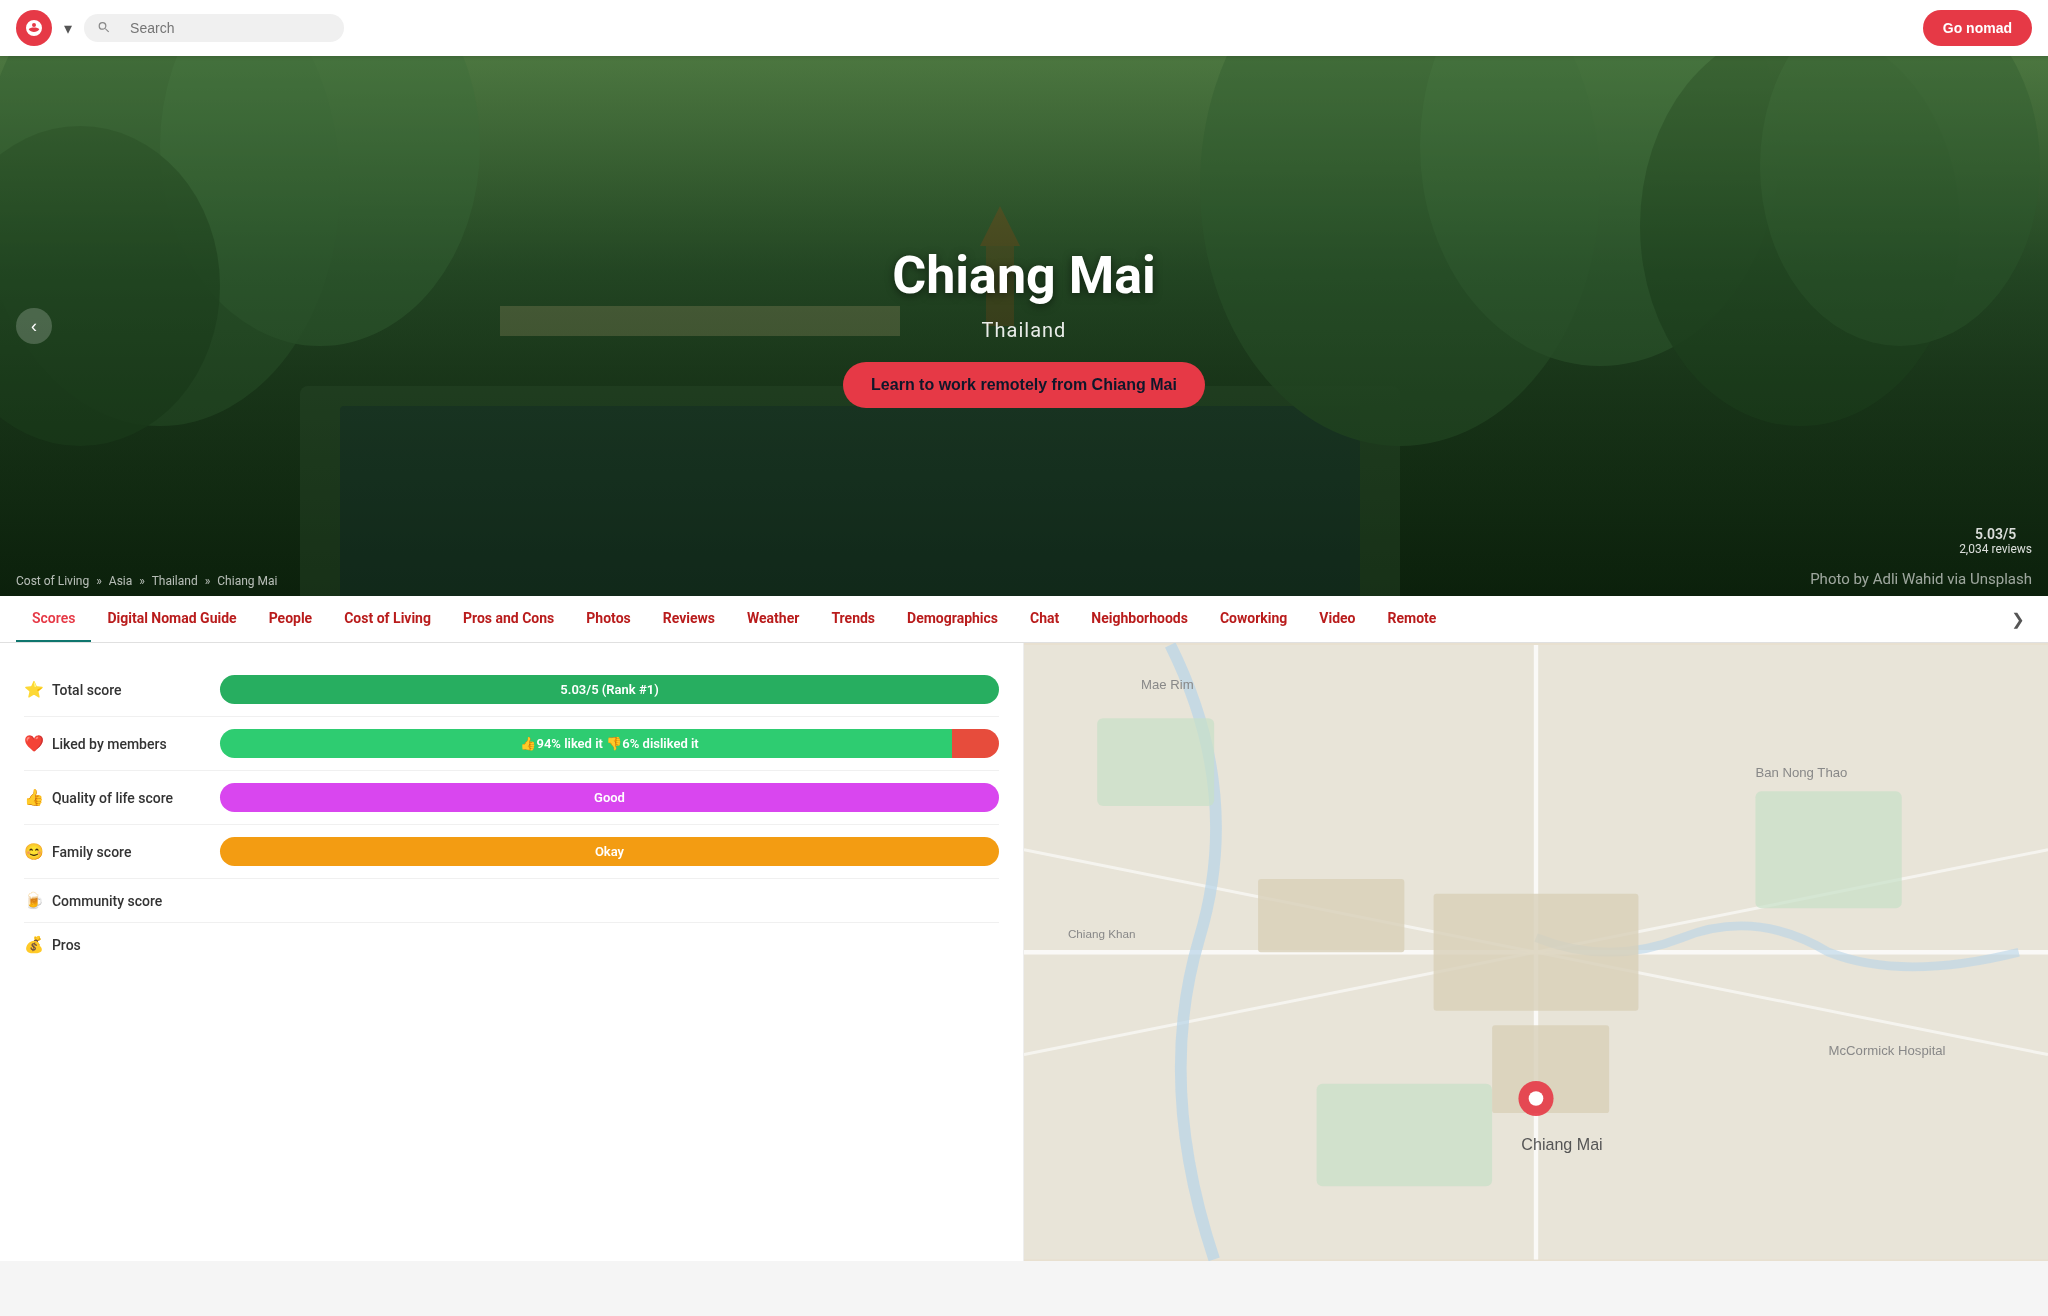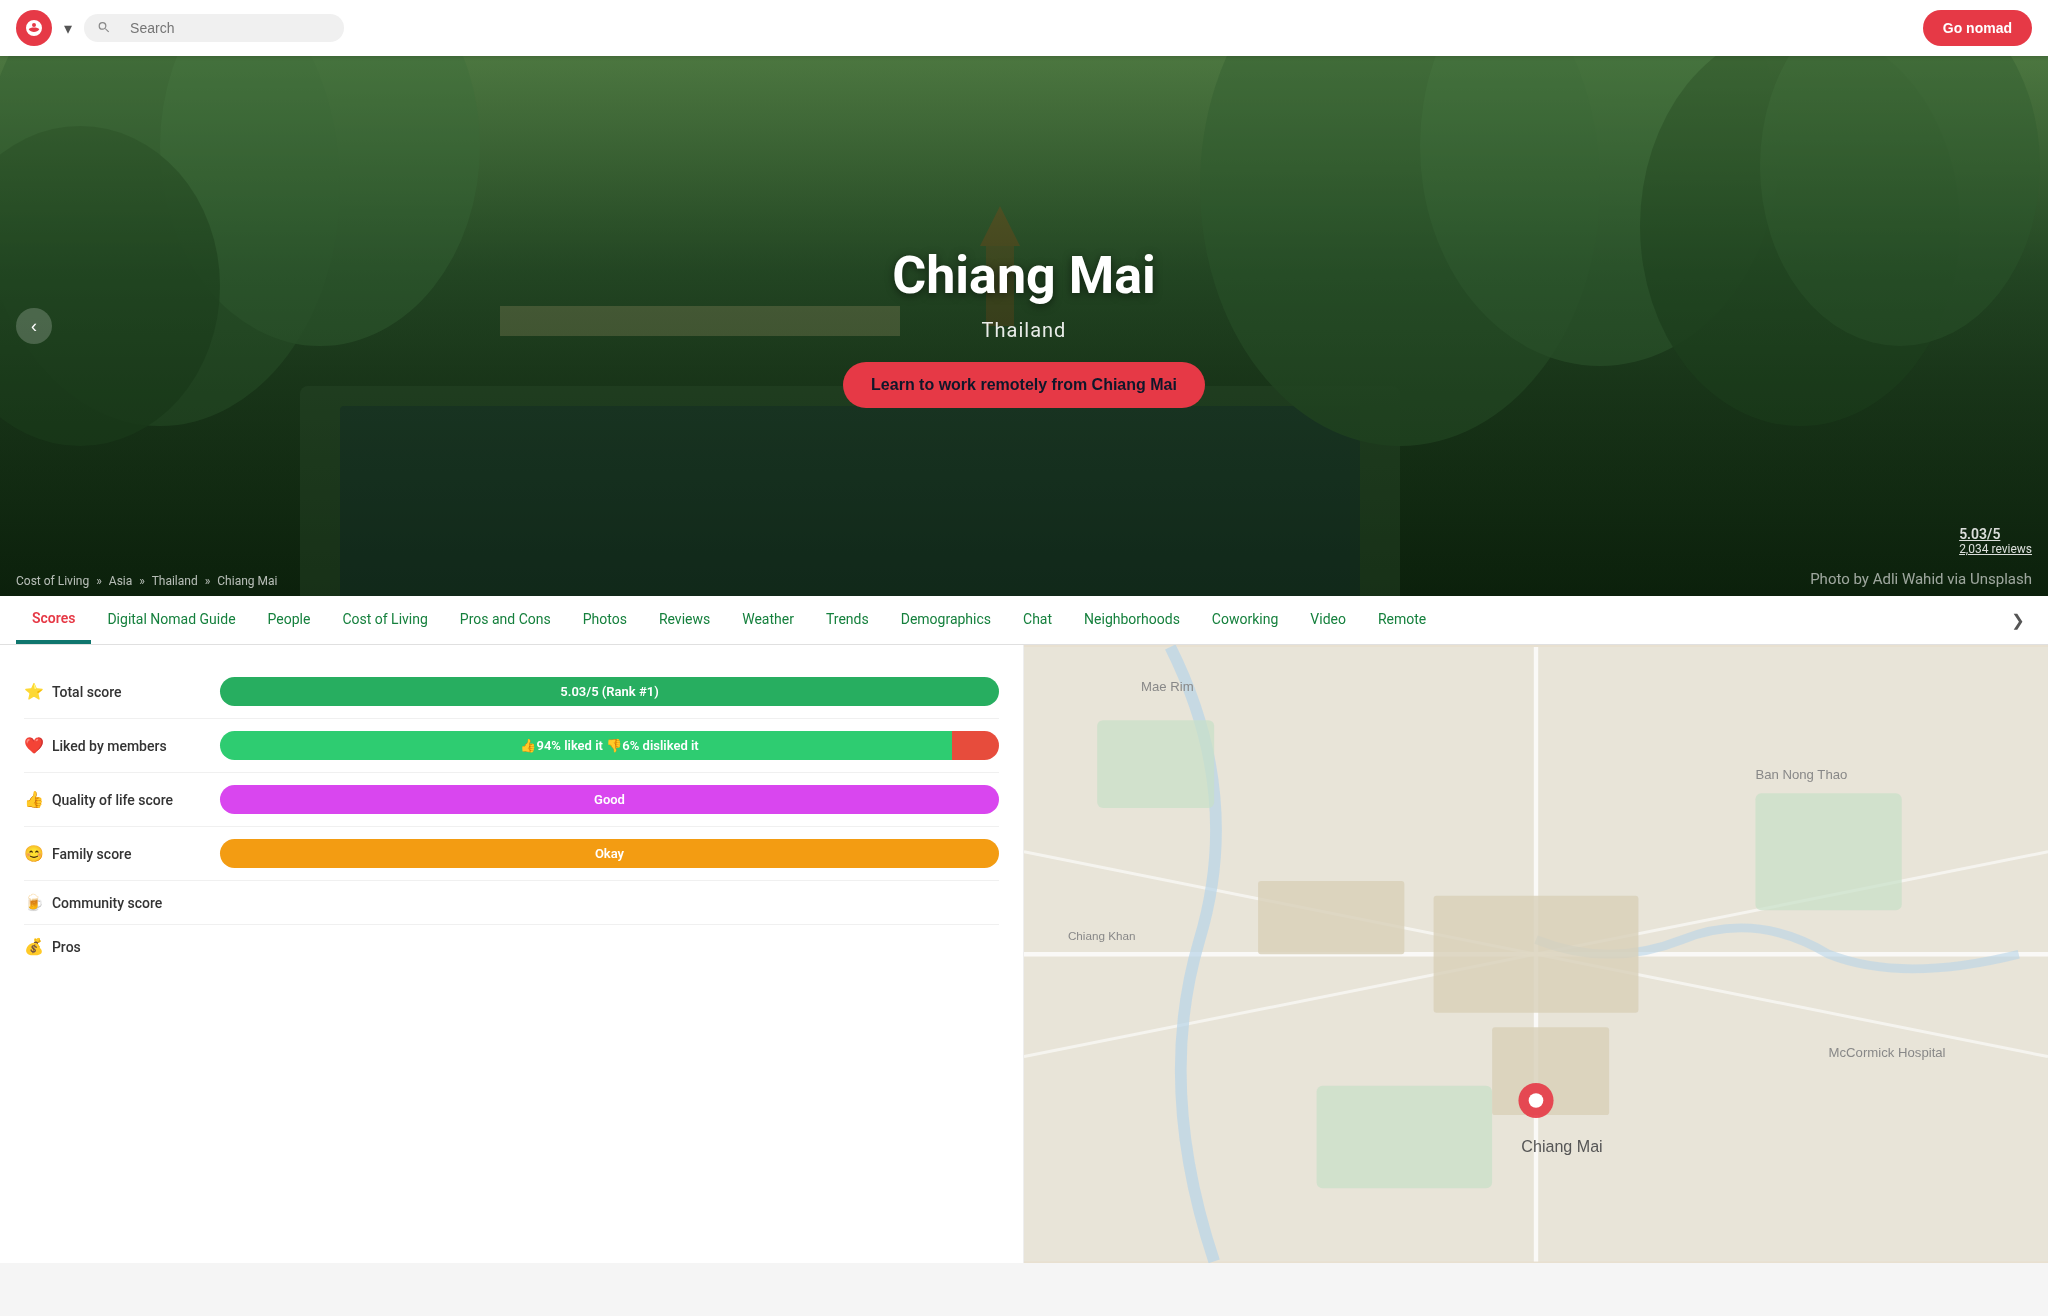--- a/index.html
+++ b/index.html
@@ -79,21 +79,21 @@
     .hero-prev {
       position: absolute; left: 16px; top: 50%;
       transform: translateY(-50%);
       background: rgba(255,255,255,0.2); border: none;
       width: 36px; height: 36px; border-radius: 50%;
       color: white; font-size: 18px; cursor: pointer;
       display: flex; align-items: center; justify-content: center;
     }
     .hero-rating {
       position: absolute; bottom: 40px; right: 16px;
-      text-align: left; color: rgba(255,255,255,0.85); font-size: 12px; text-decoration: underline;
+      text-align: center; color: rgba(255,255,255,0.85); font-size: 12px;
     }
     .hero-rating .score { font-size: 14px; font-weight: 600; }
     .hero-photo-credit {
       position: absolute; bottom: 8px; right: 16px;
       color: rgba(255,255,255,0.6); font-size: 15px;
     }
     .breadcrumb {
       position: absolute; bottom: 8px; left: 16px;
       color: rgba(255,255,255,0.7); font-size: 12px;
     }
@@ -105,28 +105,28 @@
       background: white;
       border-bottom: 1px solid #e0e0e0;
       display: flex; align-items: center;
       overflow-x: auto; white-space: nowrap;
       padding: 0 16px;
       position: sticky; top: 56px; z-index: 90;
     }
     .tabs-bar::-webkit-scrollbar { display: none; }
     .tab-item {
       padding: 14px 16px;
-      font-size: 14px; font-weight: 400; color: #15803d;
+      font-size: 14px; font-weight: 700; color: #b91c1c;
       cursor: pointer; white-space: nowrap;
       border-bottom: 2px solid transparent;
       transition: color 0.2s;
     }
     .tab-item.active {
       color: #e63946;
-      border-bottom: 4px solid #0f766e;
+      border-bottom: 2px solid #0f766e;
       font-weight: 600;
     }
     .tabs-arrow {
       margin-left: auto;
       width: 28px; height: 28px; cursor: pointer;
       display: flex; align-items: center; justify-content: center;
       color: #555; flex-shrink: 0;
     }
 
     

